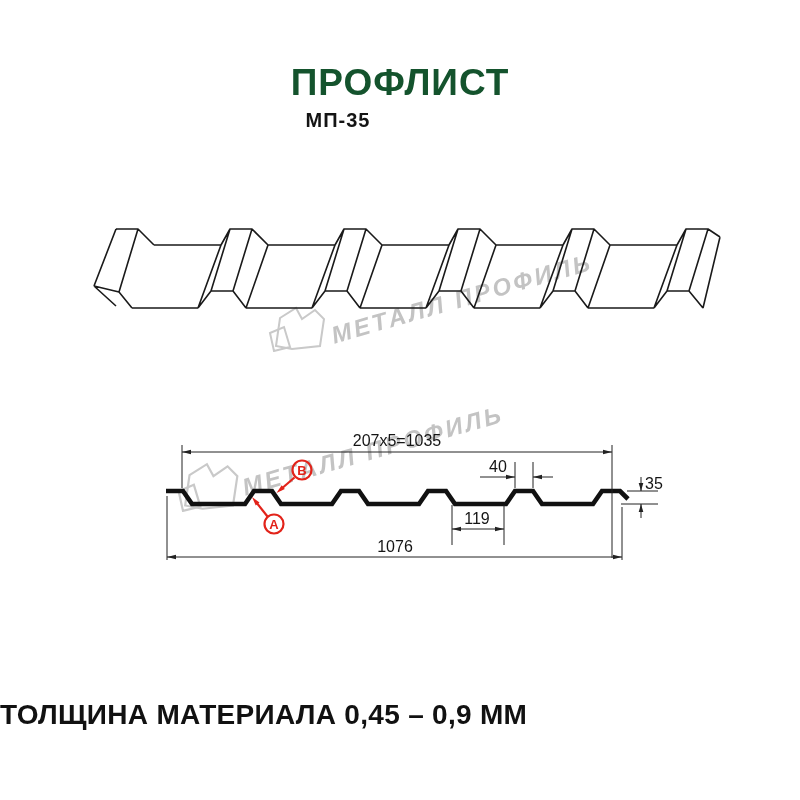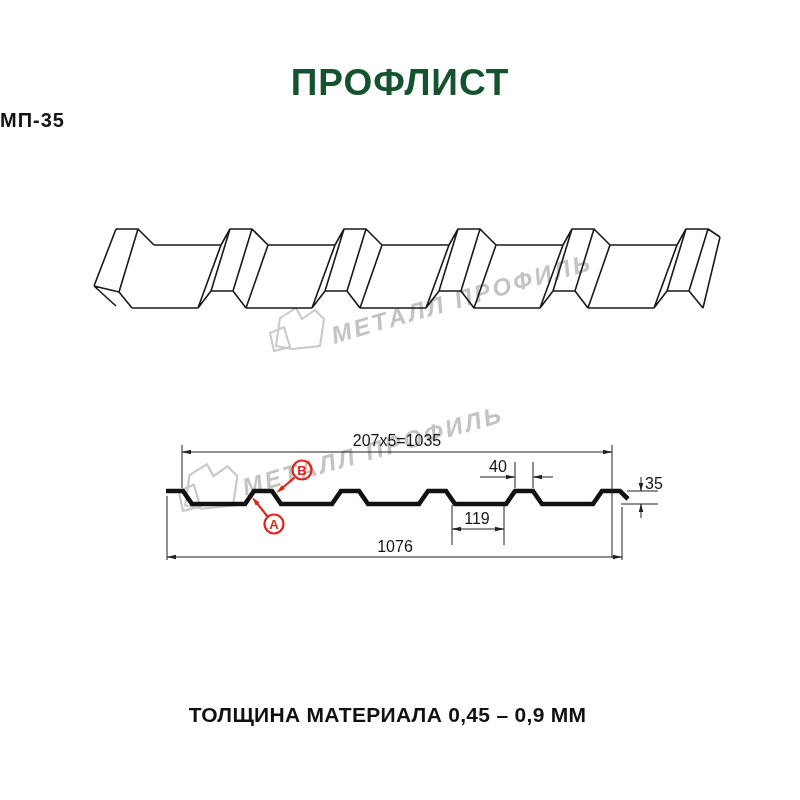--- a/index.html
+++ b/index.html
@@ -1,23 +1,23 @@
 <!DOCTYPE html>
 <html><head>
 <meta charset="utf-8">
 <style>
   html,body{margin:0;padding:0;background:#fff;}
   .canvas{position:relative;width:800px;height:800px;background:#ffffff;overflow:hidden;
           font-family:"Liberation Sans",sans-serif;}
   .page-title{position:absolute;left:0;top:63px;width:800px;text-align:center;
       font-size:37px;font-weight:800;letter-spacing:1px;color:#14532d;line-height:40px;z-index:4;}
-  .model{position:absolute;left:0;top:108px;width:676px;text-align:left;
+  .model{position:absolute;left:0;top:108px;width:676px;text-align:center;
       font-size:20px;font-weight:600;letter-spacing:1px;color:#141414;line-height:24px;z-index:4;}
-  .footer-note{position:absolute;left:0;top:703px;width:775px;text-align:center;
-      font-size:21px;font-weight:600;letter-spacing:.3px;color:#111;line-height:24px;z-index:4;}
+  .footer-note{position:absolute;left:0;top:703px;width:775px;text-align:left;
+      font-size:28px;font-weight:600;letter-spacing:.3px;color:#111;line-height:24px;z-index:4;}
   .layer{position:absolute;left:0;top:0;z-index:2;pointer-events:none;}
   .wm{position:absolute;z-index:1;}
   .wm-text{font:italic 700 24px "Liberation Sans",sans-serif;letter-spacing:3px;
       color:#c3c3c3;white-space:nowrap;transform:rotate(-16deg);transform-origin:0 50%;line-height:24px;}
   .dimline{stroke:#222;stroke-width:1;fill:none;}
   .dimtext{font:16px "Liberation Sans",sans-serif;fill:#151515;}
   .arrow{fill:#222;stroke:none;}
   .redmark{stroke:#e2231a;stroke-width:2.2;fill:none;}
   .redarrow{fill:#e2231a;stroke:none;}
   .redletter{font:700 13px "Liberation Sans",sans-serif;fill:#e2231a;}

